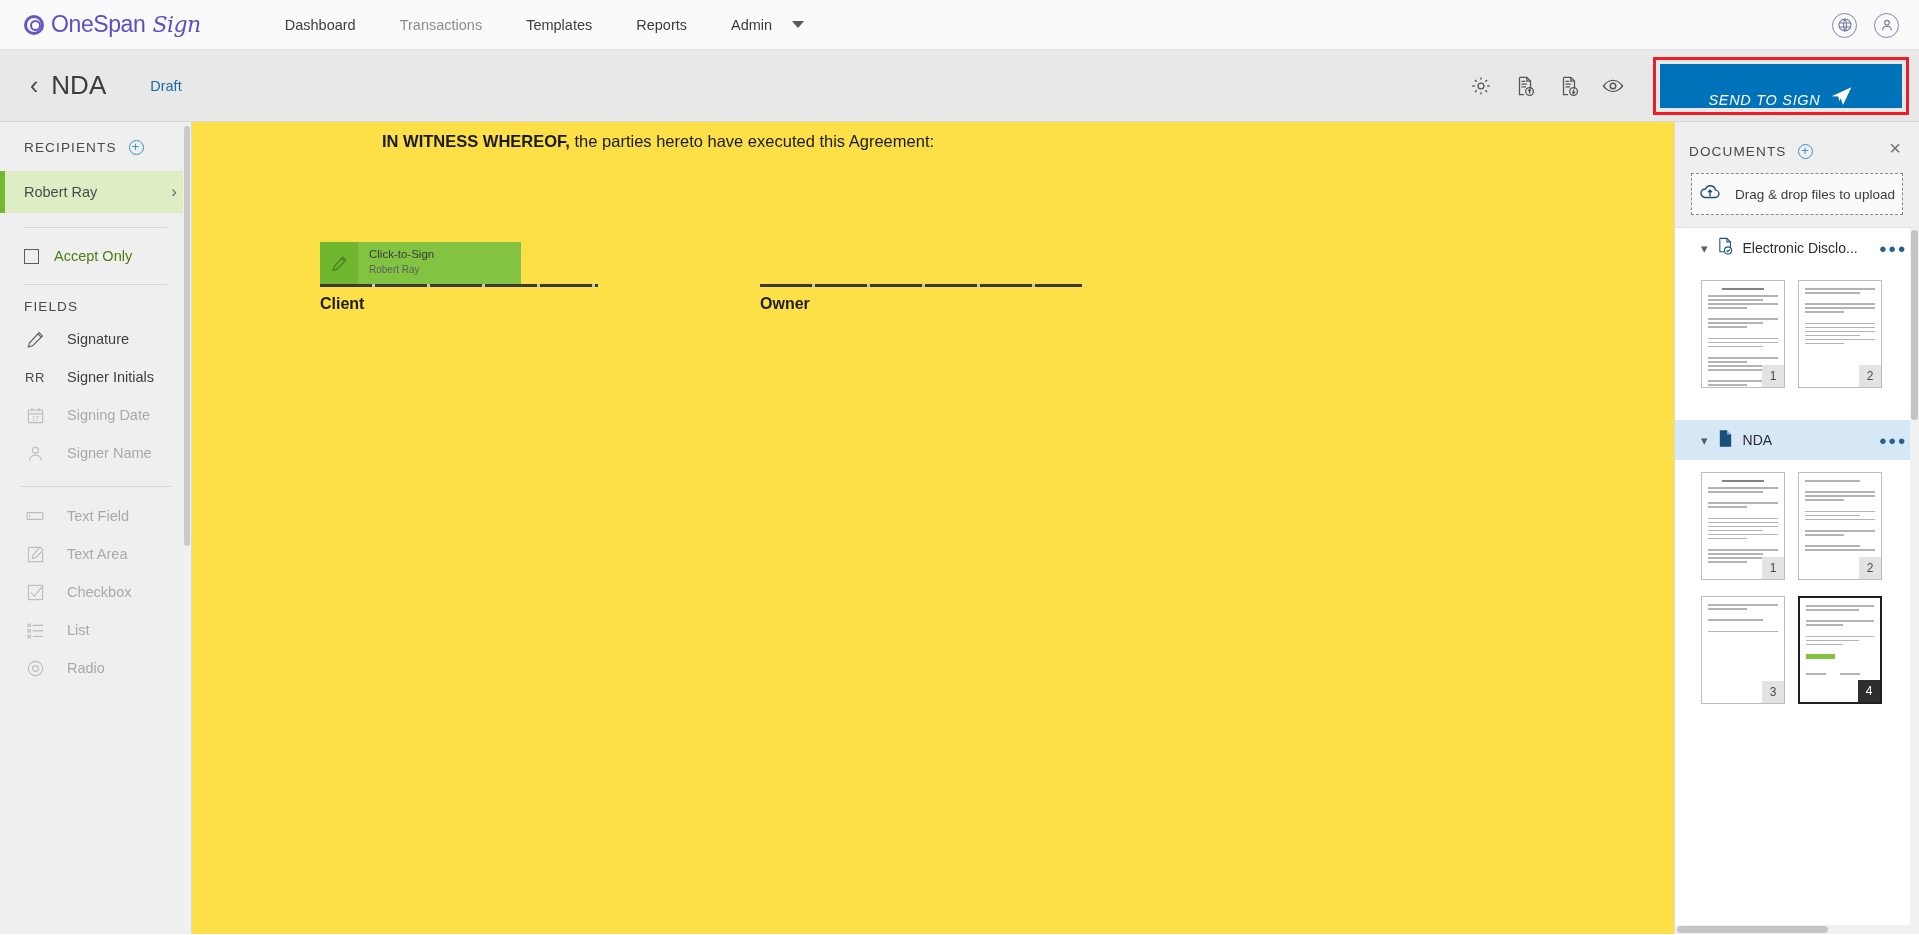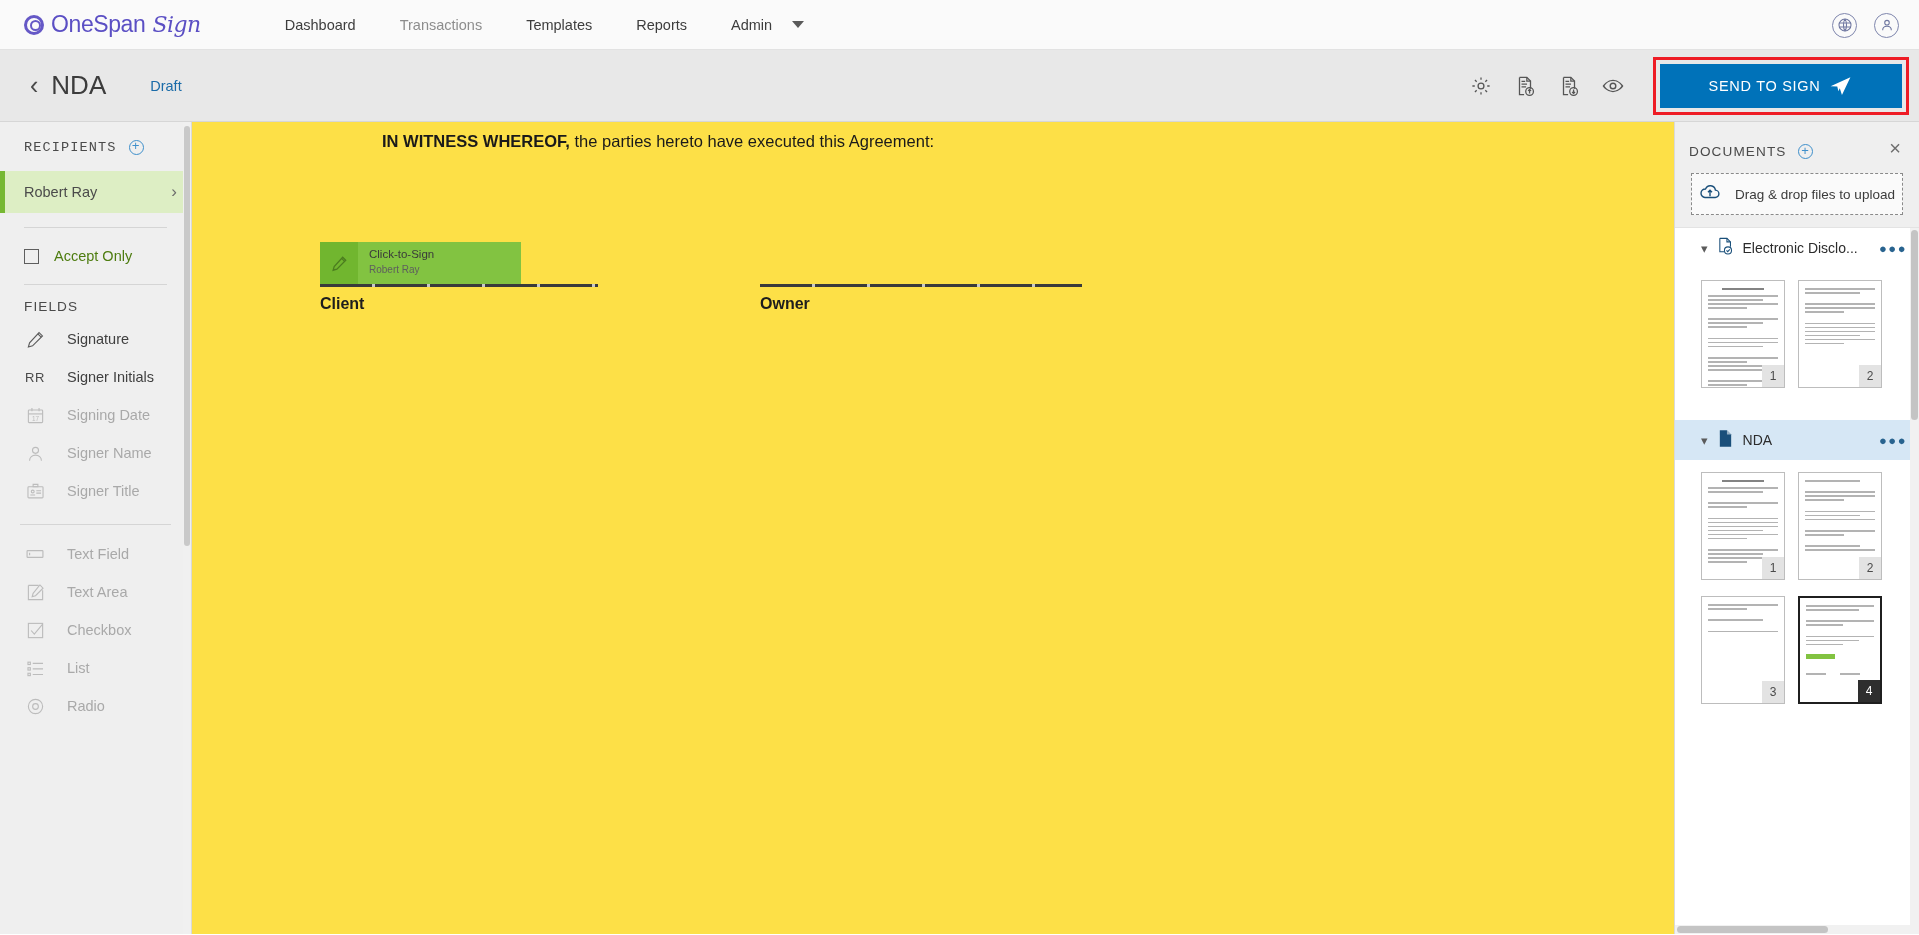--- a/index.html
+++ b/index.html
@@ -90,42 +90,43 @@
   .send-wrap {
     border: 3px solid #ee1c25;
     padding: 4px;
     background: #e8e8e8;
     margin-left: 18px;
   }
   .send-btn {
     background: #0072b9;
     color: #fff;
     width: 242px; height: 44px;
-    display: flex; align-items: center; justify-content: center;
+    display: flex; align-items: flex-end; justify-content: center;
     gap: 8px;
     font-size: 14.5px; letter-spacing: 0.7px;
     cursor: pointer; border: none;
     font-family: "Liberation Sans", sans-serif;
+    font-style: italic;
   }
 
   
   .body-wrap { display: flex; height: calc(935px - 50px - 73px); }
 
   
   .sidebar {
     width: 192px; flex: 0 0 192px;
     background: #efefef;
     border-right: 1px solid #d9d9d9;
     padding-top: 18px;
     overflow: hidden;
     position: relative;
   }
   .side-head {
     font-size: 13.6px; color: #4a4a4a; letter-spacing: 1.1px;
-    padding: 0 24px; display: flex; align-items: center; gap: 12px; font-family: Liberation Mono, monospace;
+    padding: 0 24px; display: flex; align-items: center; gap: 12px;
   }
   .plus-circ {
     width: 15px; height: 15px; border-radius: 50%;
     border: 1.3px solid #3e8fcb; color: #3e8fcb;
     font-size: 13px; line-height: 12px; text-align: center;
     cursor: pointer; flex: 0 0 auto;
   }
   .recipient {
     margin-top: 16px;
     height: 42px;
@@ -447,31 +448,20 @@
     <div class="field-row disabled">
       <span class="field-icon">
         <svg width="19" height="19" viewBox="0 0 24 24" fill="none" stroke="currentColor" stroke-width="1.4">
           <circle cx="12" cy="8" r="3.8"></circle>
             <path d="M4.5 21c0-4.1 3.4-7 7.5-7s7.5 2.9 7.5 7"></path>
         </svg>
       </span>
       <span class="field-label">Signer Name</span>
     </div>
 
-    <div class="field-row disabled">
-      <span class="field-icon">
-        <svg width="19" height="19" viewBox="0 0 24 24" fill="none" stroke="currentColor" stroke-width="1.4">
-          <rect x="2.5" y="6" width="19" height="14" rx="1"></rect>
-          <path d="M9 3h6v3H9z"></path>
-            <circle cx="8.5" cy="12" r="1.8"></circle>
-          <path d="M13 11h6M13 14h6M5.5 16.5h6"></path>
-        </svg>
-      </span>
-      <span class="field-label">Signer Title</span>
-    </div>
 
 
     <div class="side-divider"></div>
 
     <div class="field-row disabled">
       <span class="field-icon">
         <svg width="20" height="20" viewBox="0 0 24 24" fill="none" stroke="currentColor" stroke-width="1.4">
           <rect x="2.5" y="8" width="19" height="8" rx="0.8"></rect>
             <path d="M5.5 10.5v3"></path>
         </svg>

